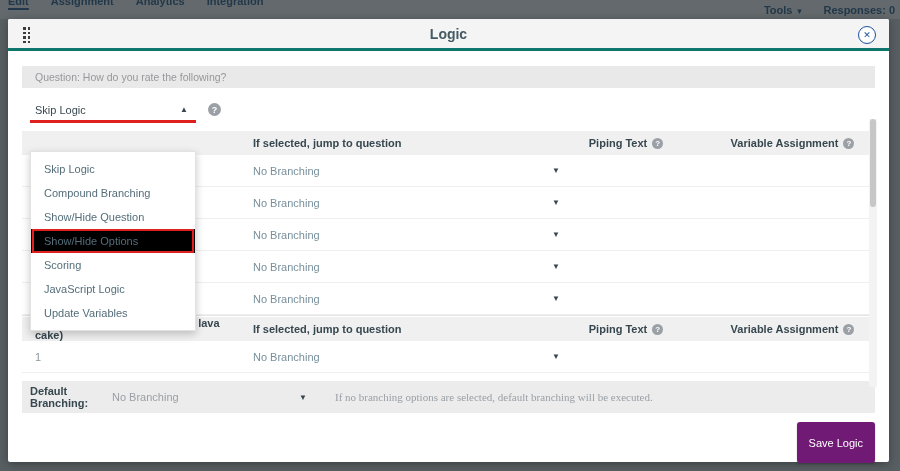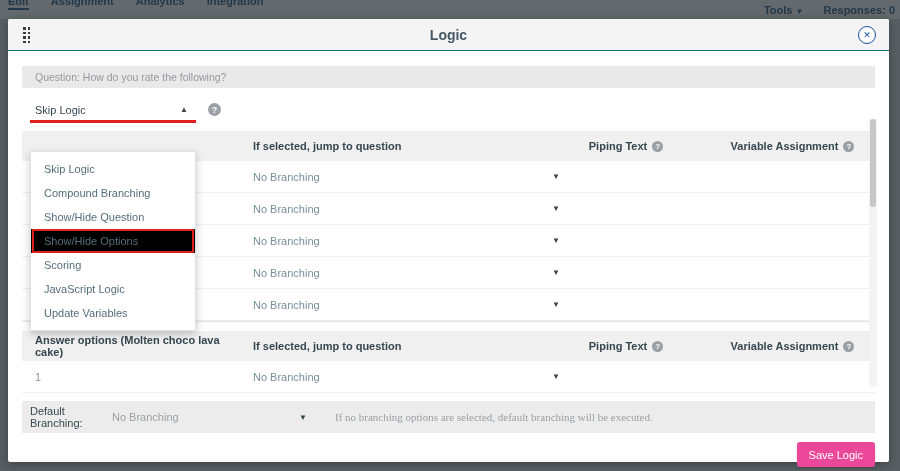--- a/index.html
+++ b/index.html
@@ -29,21 +29,21 @@
   .tools .dd { font-size:8px; }
   .responses { color:#22384a; font-weight:bold; }
 
   
   .modal {
     position:absolute; left:8px; top:19px; width:881px; height:443px;
     background:#fff; border-radius:2px;
     box-shadow:0 2px 10px rgba(0,0,0,.35);
   }
   .modal-header {
-    height:32px; background:#f4f4f4; border-bottom:1px solid #0f766e;
+    height:32px; background:#f4f4f4; border-bottom:3px solid #0f766e;
     display:flex; align-items:center; position:relative;
     border-radius:2px 2px 0 0;
   }
   .drag-handle {
     position:absolute; left:15px; top:8px;
     display:grid; grid-template-columns:3px 3px; grid-auto-rows:3px; gap:1.5px;
     cursor:grab;
   }
   .drag-handle i { background:#3c3c3c; width:2.6px; height:2.6px; display:block; }
   .modal-title {
@@ -97,48 +97,48 @@
   .menu-item.hl::after {
     content:""; position:absolute; left:1px; right:1px; top:0px; bottom:0px;
     border:2px solid #e01f1f; pointer-events:none;
   }
 
   
   .logic-table { margin-top:10px; }
   .t-row {
     display:grid; grid-template-columns:228px 318px 116px 1fr; align-items:center;
   }
-  .t-head { background:#f0f0f0; height:30px; font-weight:bold; color:#37474f;margin-top:8px; }
+  .t-head { background:#f0f0f0; height:24px; font-weight:bold; color:#37474f; }
   .t-body-row { height:32px; border-bottom:1px solid #efefef; background:#fff; }
   .cell-1 { padding-left:13px; color:#8a979f; }
   .t-head .cell-1 { color:#37474f; }
   .cell-2 { padding:0 8px 0 3px; display:flex; align-items:center; justify-content:space-between; color:#78909c; }
   .t-head .cell-2 { color:#37474f; }
   .cell-2 .caret { font-size:8px; color:#37474f; cursor:pointer; }
   .cell-3 { text-align:center; display:flex; align-items:center; justify-content:center; }
   .cell-4 { display:flex; align-items:center; justify-content:center; padding-left:26px;text-align:center; }
   .sec-sep { height:2px; background:#fff; border-top:1px solid #e4e4e4; }
 
   
   .default-bar {
     margin-top:8px; height:32px; background:#ececec;
     display:flex; align-items:center; padding-left:8px;
   }
-  .default-bar .lbl { font-weight:normal; color:#37474f; width:82px; }
+  .default-bar .lbl { font-weight:bold; color:#37474f; width:82px; }
   .default-bar .val-wrap {
     width:200px; display:flex; align-items:center; justify-content:space-between;
     color:#9aa0a6; cursor:pointer; padding-right:5px;
   }
   .default-bar .val-wrap .caret { font-size:8px; color:#37474f; }
   .default-bar .note { margin-left:23px; color:#9aa0a6;font-family:Liberation Serif, serif; }
 
   
   .modal-footer { margin-top:9px; display:flex; justify-content:flex-end; }
   .save-btn {
-    height:25px; padding:0 12px; background:#ec4899; border:none; border-radius:3px;
+    height:41px; padding:0 12px; background:#701a75; border:none; border-radius:3px;
     color:#fff; font-size:11px; font-family:inherit; cursor:pointer;
     box-shadow:0 1px 2px rgba(0,0,0,.2);
   }
 
   
   .scrollbar-track {
     position:absolute; left:861px; top:100px; width:8px; height:268px;
     background:#f3f3f3; z-index:50;
   }
   .scrollbar-thumb {

